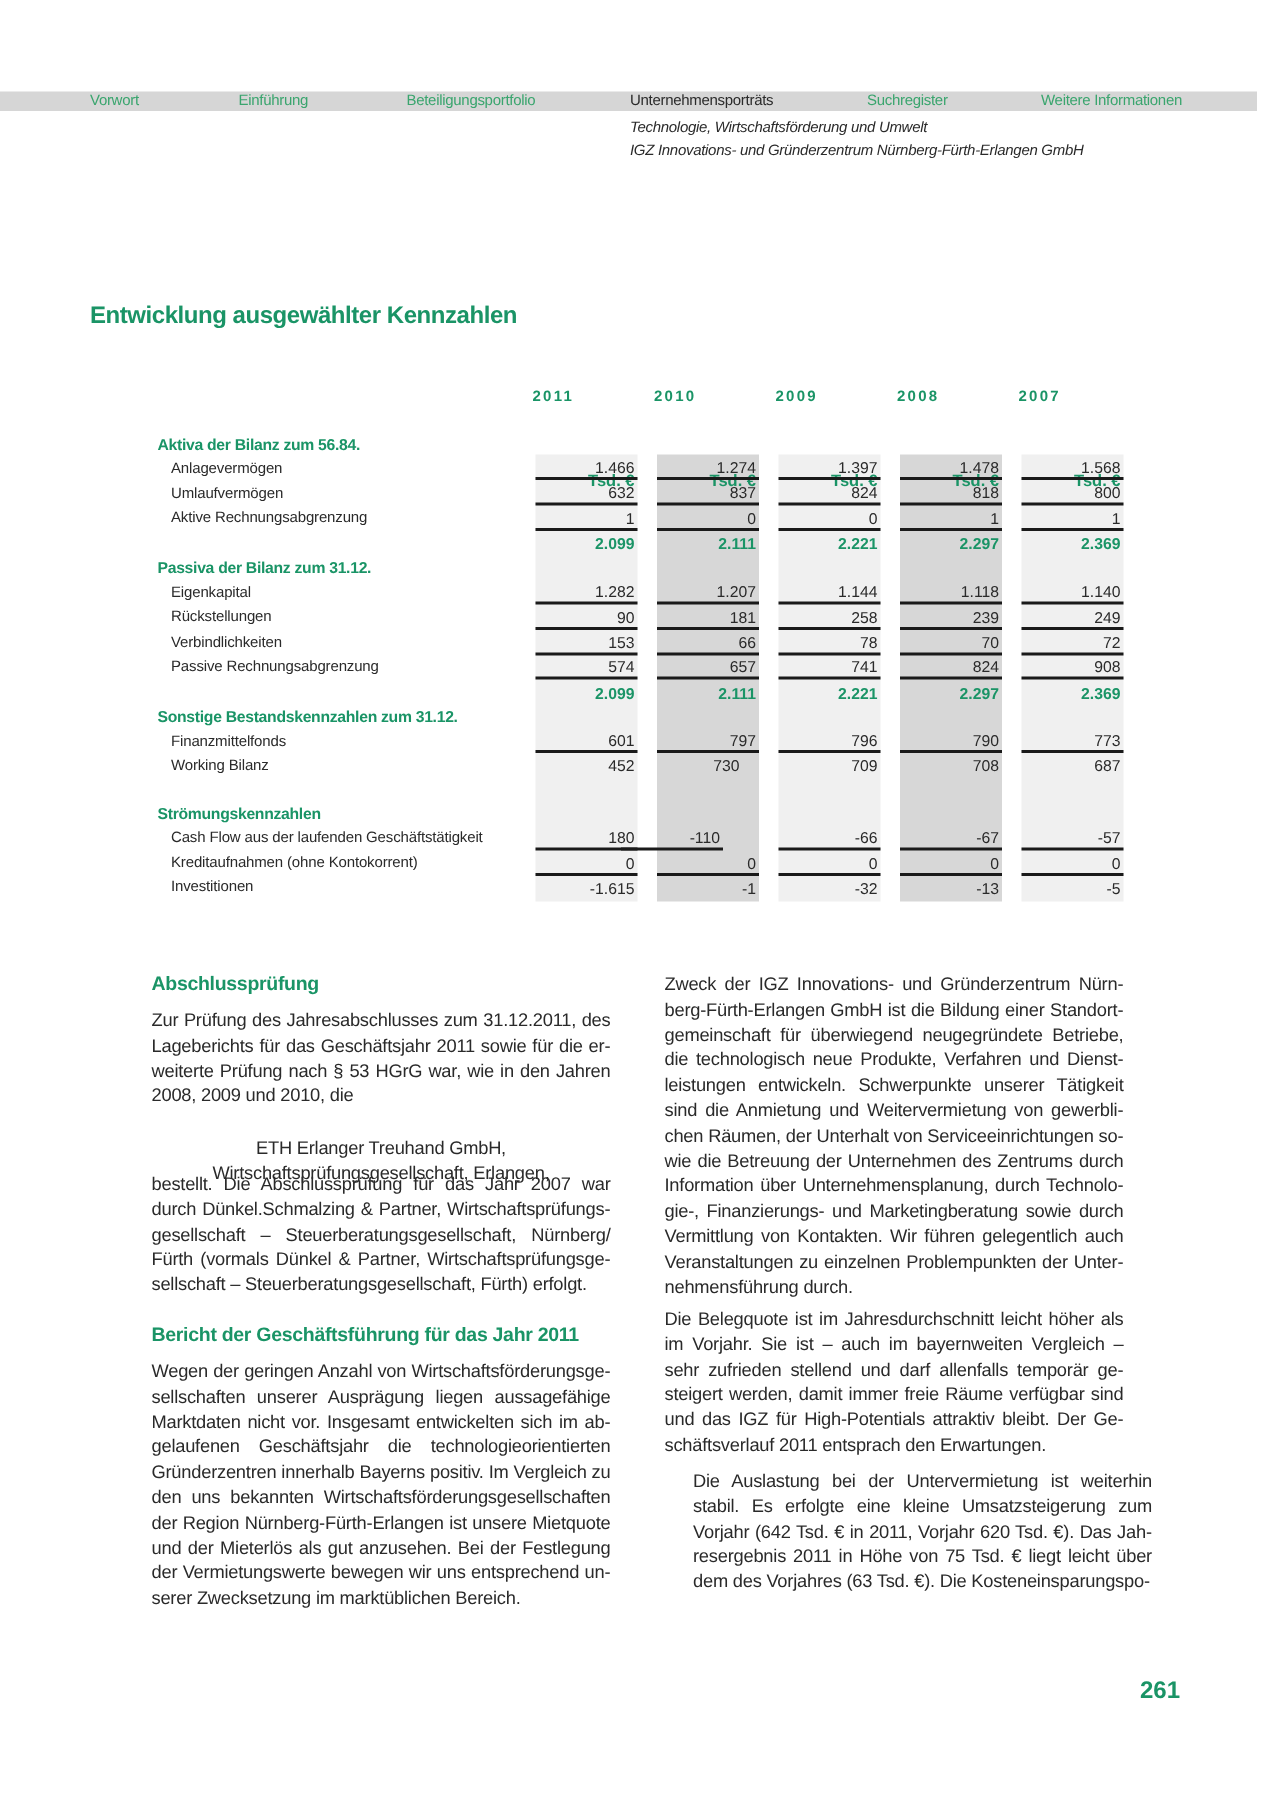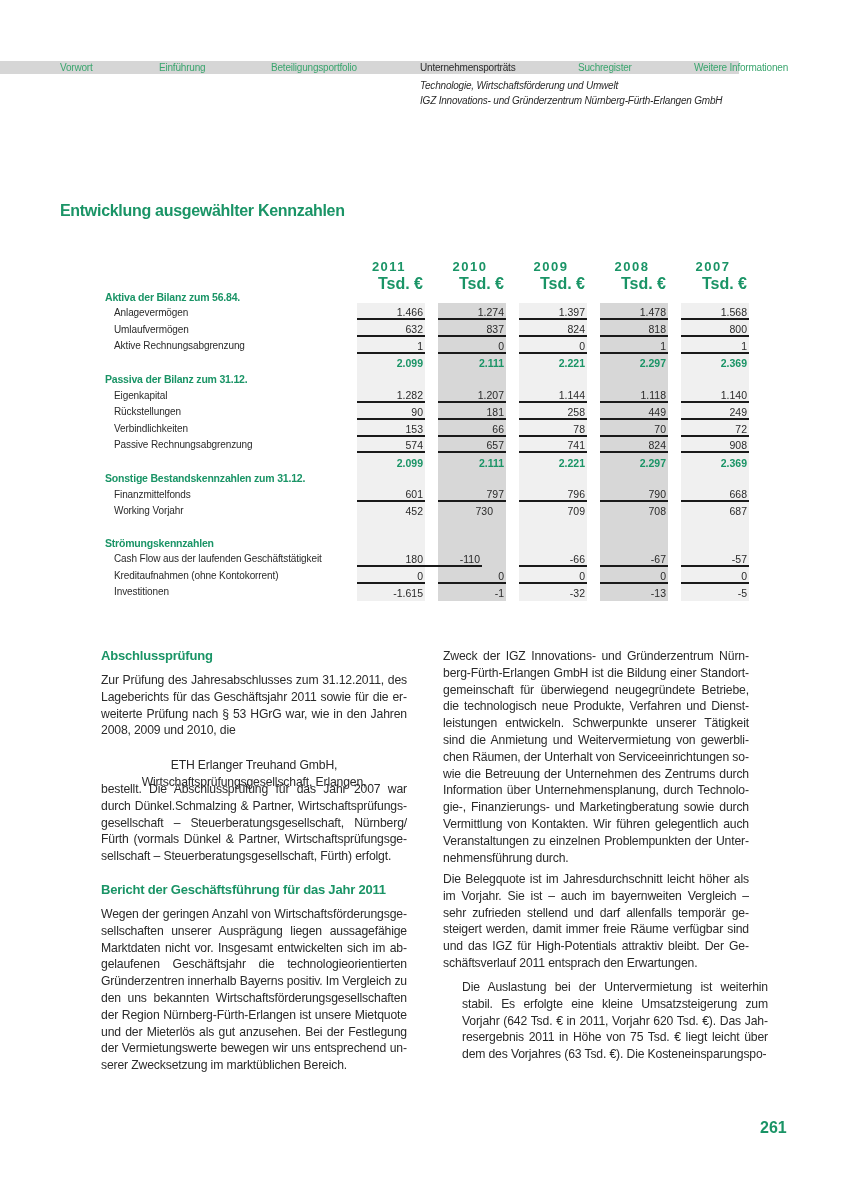--- a/index.html
+++ b/index.html
@@ -1,31 +1,31 @@
 <!DOCTYPE html>
 <html><head>
 <meta charset="utf-8">
 <style>
   * { box-sizing: border-box; margin: 0; padding: 0; }
   html, body { width: 848px; height: 1200px; background: #ffffff; }
   body { position: relative; font-family: "Liberation Sans Narrow", "Liberation Sans", sans-serif; color: #2a2a2a; overflow: hidden; }
 
-  .navbar { position: absolute; left: 0; top: 61px; width: 739px; height: 13px; background: #d6d6d6; }
+  .navbar { position: absolute; left: 0; top: 61px; width: 838px; height: 13px; background: #d6d6d6; }
   .nav-item { position: absolute; top: 0; height: 13px; line-height: 13px; font-size: 10px; color: #3aa56e; white-space: nowrap; letter-spacing: -0.2px; }
   .nav-item.active { color: #2a2a2a; }
   .subnav { position: absolute; left: 420px; font-size: 10px; color: #2a2a2a; white-space: nowrap; letter-spacing: -0.2px; font-style: italic; }
 
   .section-title { position: absolute; left: 60px; top: 202px; font-size: 16px; font-weight: bold; color: #1a9466; letter-spacing: -0.3px; }
 
   
   .col-bg { position: absolute; width: 68px; }
   .col-bg.light { background: #f0f0f0; }
   .col-bg.dark { background: #d7d7d7; }
-  .year-head { position: absolute; width: 68px; text-align: center; font-size: 13px; font-weight: bold; color: #1a9466; letter-spacing: 1.5px; }
-  .unit-head { position: absolute; width: 68px; text-align: right; font-size: 16px; font-weight: bold; color: #1a9466; }
+  .year-head { position: absolute; width: 68px; text-align: left; font-size: 10px; font-weight: bold; color: #1a9466; letter-spacing: 1.5px; }
+  .unit-head { position: absolute; width: 68px; text-align: right; font-size: 11px; font-weight: bold; color: #1a9466; margin-top: 40px; }
   .group-label { position: absolute; left: 105px; font-size: 10.5px; font-weight: bold; color: #1a9466; white-space: nowrap; letter-spacing: -0.2px; }
   .row-label { position: absolute; left: 114px; font-size: 10px; color: #2a2a2a; white-space: nowrap; letter-spacing: -0.1px; }
   .cell { position: absolute; width: 68px; height: 16px; line-height: 16px; text-align: right; padding-right: 2px; font-size: 10.5px; color: #2a2a2a; }
   .cell.uline { border-bottom: 2px solid #1a1a1a; }
   .cell.total { color: #1a9466; font-weight: bold; }
 
   
   .col-text { position: absolute; width: 306px; font-size: 12.2px; line-height: 16.8px; text-align: justify; color: #2a2a2a; letter-spacing: -0.15px; hyphens: manual; }
   .h2 { position: absolute; font-size: 13px; font-weight: bold; color: #1a9466; white-space: nowrap; letter-spacing: -0.2px; }
   .center { text-align: center; margin-top: 16px; }
@@ -71,21 +71,21 @@
 <div class="group-label" style="top:537px">Strömungskennzahlen</div>
 
 <div class="row-label" style="top:307px">Anlagevermögen</div>
 <div class="row-label" style="top:324px">Umlaufvermögen</div>
 <div class="row-label" style="top:340px">Aktive Rechnungsabgrenzung</div>
 <div class="row-label" style="top:390px">Eigenkapital</div>
 <div class="row-label" style="top:406px">Rückstellungen</div>
 <div class="row-label" style="top:423px">Verbindlichkeiten</div>
 <div class="row-label" style="top:439px">Passive Rechnungsabgrenzung</div>
 <div class="row-label" style="top:489px">Finanzmittelfonds</div>
-<div class="row-label" style="top:505px">Working Vorjahr</div>
+<div class="row-label" style="top:505px">Working Bilanz</div>
 <div class="row-label" style="top:553px">Cash Flow aus der laufenden Geschäftstätigkeit</div>
 <div class="row-label" style="top:570px">Kreditaufnahmen (ohne Kontokorrent)</div>
 <div class="row-label" style="top:586px">Investitionen</div>
 
 <div class="cell uline" style="left:357px;top:304px">1.466</div>
 <div class="cell uline" style="left:438px;top:304px">1.274</div>
 <div class="cell uline" style="left:519px;top:304px">1.397</div>
 <div class="cell uline" style="left:600px;top:304px">1.478</div>
 <div class="cell uline" style="left:681px;top:304px">1.568</div>
 
@@ -109,21 +109,21 @@
 
 <div class="cell uline" style="left:357px;top:387px">1.282</div>
 <div class="cell uline" style="left:438px;top:387px">1.207</div>
 <div class="cell uline" style="left:519px;top:387px">1.144</div>
 <div class="cell uline" style="left:600px;top:387px">1.118</div>
 <div class="cell uline" style="left:681px;top:387px">1.140</div>
 
 <div class="cell uline" style="left:357px;top:404px">90</div>
 <div class="cell uline" style="left:438px;top:404px">181</div>
 <div class="cell uline" style="left:519px;top:404px">258</div>
-<div class="cell uline" style="left:600px;top:404px">449</div>
+<div class="cell uline" style="left:600px;top:404px">239</div>
 <div class="cell uline" style="left:681px;top:404px">249</div>
 
 <div class="cell uline" style="left:357px;top:421px">153</div>
 <div class="cell uline" style="left:438px;top:421px">66</div>
 <div class="cell uline" style="left:519px;top:421px">78</div>
 <div class="cell uline" style="left:600px;top:421px">70</div>
 <div class="cell uline" style="left:681px;top:421px">72</div>
 
 <div class="cell uline" style="left:357px;top:437px">574</div>
 <div class="cell uline" style="left:438px;top:437px">657</div>
@@ -134,21 +134,21 @@
 <div class="cell total" style="left:357px;top:455px">2.099</div>
 <div class="cell total" style="left:438px;top:455px">2.111</div>
 <div class="cell total" style="left:519px;top:455px">2.221</div>
 <div class="cell total" style="left:600px;top:455px">2.297</div>
 <div class="cell total" style="left:681px;top:455px">2.369</div>
 
 <div class="cell uline" style="left:357px;top:486px">601</div>
 <div class="cell uline" style="left:438px;top:486px">797</div>
 <div class="cell uline" style="left:519px;top:486px">796</div>
 <div class="cell uline" style="left:600px;top:486px">790</div>
-<div class="cell uline" style="left:681px;top:486px">668</div>
+<div class="cell uline" style="left:681px;top:486px">773</div>
 
 <div class="cell" style="left:357px;top:503px">452</div>
 <div class="cell" style="left:427px;top:503px">730</div>
 <div class="cell" style="left:519px;top:503px">709</div>
 <div class="cell" style="left:600px;top:503px">708</div>
 <div class="cell" style="left:681px;top:503px">687</div>
 
 <div class="cell uline" style="left:357px;top:551px">180</div>
 <div class="cell uline" style="left:414px;top:551px">-110</div>
 <div class="cell uline" style="left:519px;top:551px">-66</div>

